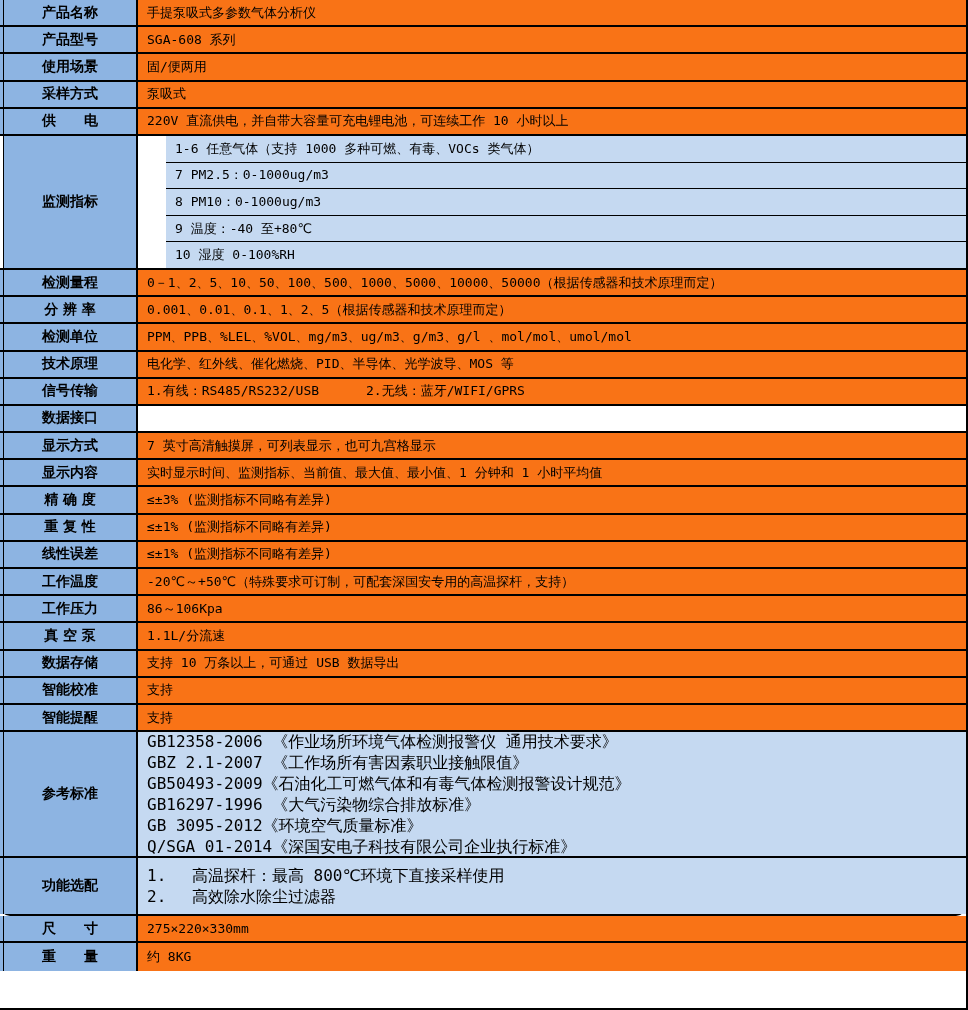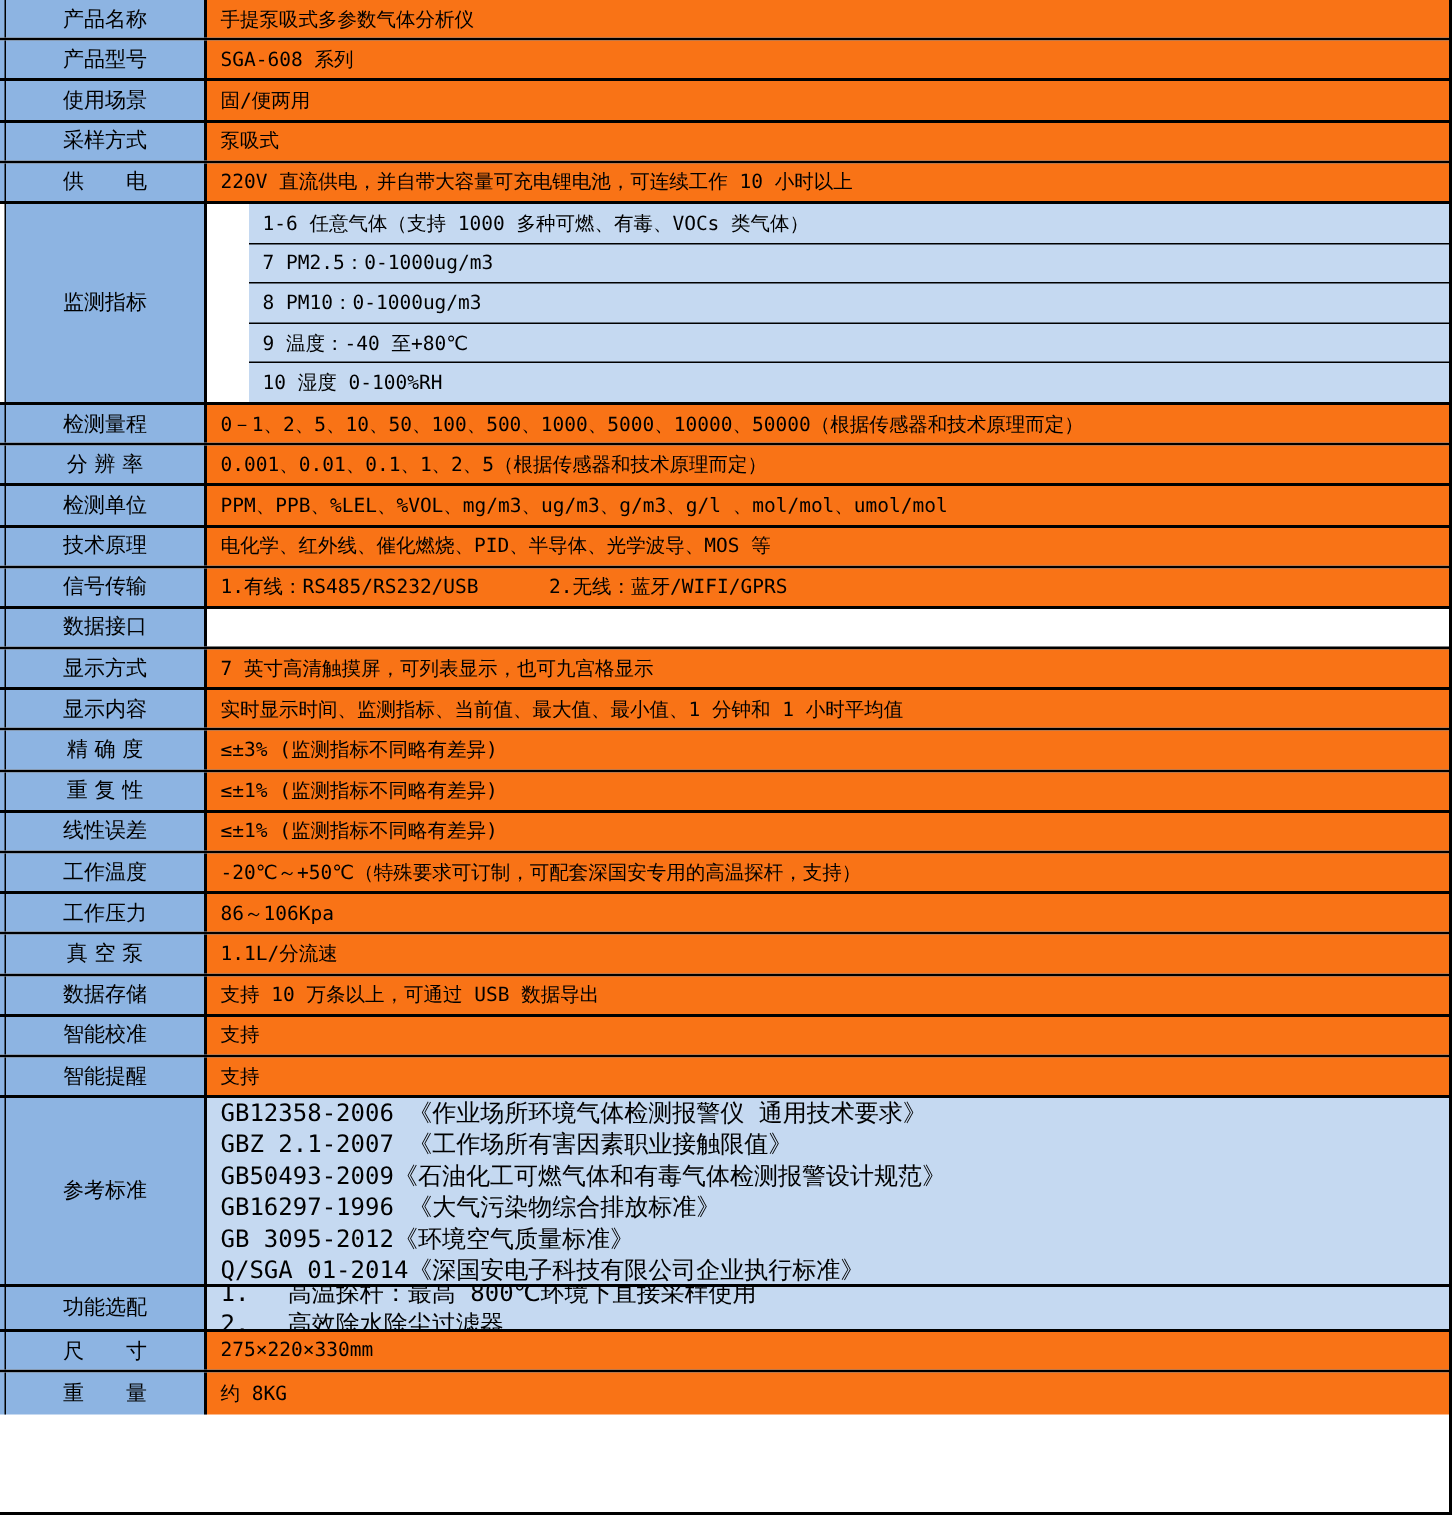--- a/index.html
+++ b/index.html
@@ -25,21 +25,21 @@
     border-right:1px solid #000;
     box-sizing:border-box;
   }
   .gut.white{background:#ffffff;}
   .lbl{
     width:134px;flex:0 0 134px;
     background:#8db4e2;
     border-right:2px solid #000;
     box-sizing:border-box;
     display:flex;align-items:center;justify-content:center;
-    font-weight:normal;font-size:14px;
+    font-weight:bold;font-size:14px;
     white-space:pre;
     text-align:center;
   }
   .val{
     flex:1 1 auto;
     background:#f97316;
     display:flex;align-items:center;
     padding-left:9px;
     font-size:13px;
     font-family:"DejaVu Sans Mono","DejaVu Sans",sans-serif;
@@ -74,21 +74,21 @@
     font-size:16px;
     font-family:"DejaVu Sans Mono","DejaVu Sans",sans-serif;
     white-space:pre-wrap;
     box-sizing:border-box;
     overflow:hidden;
   }
   .valmulti .line{line-height:21px;}
   .h27{height:27.2px;}
   .hm{height:134px;}
   .href{height:126px;}
-  .hopt{height:30px;}
+  .hopt{height:58px;border-radius:10px;}
 </style>
 </head>
 <body>
 
 <div id="spec-table">
 
   <div class="row h27">
     <div class="gut"></div>
     <div class="lbl">产品名称</div>
     <div class="val">手提泵吸式多参数气体分析仪</div>

